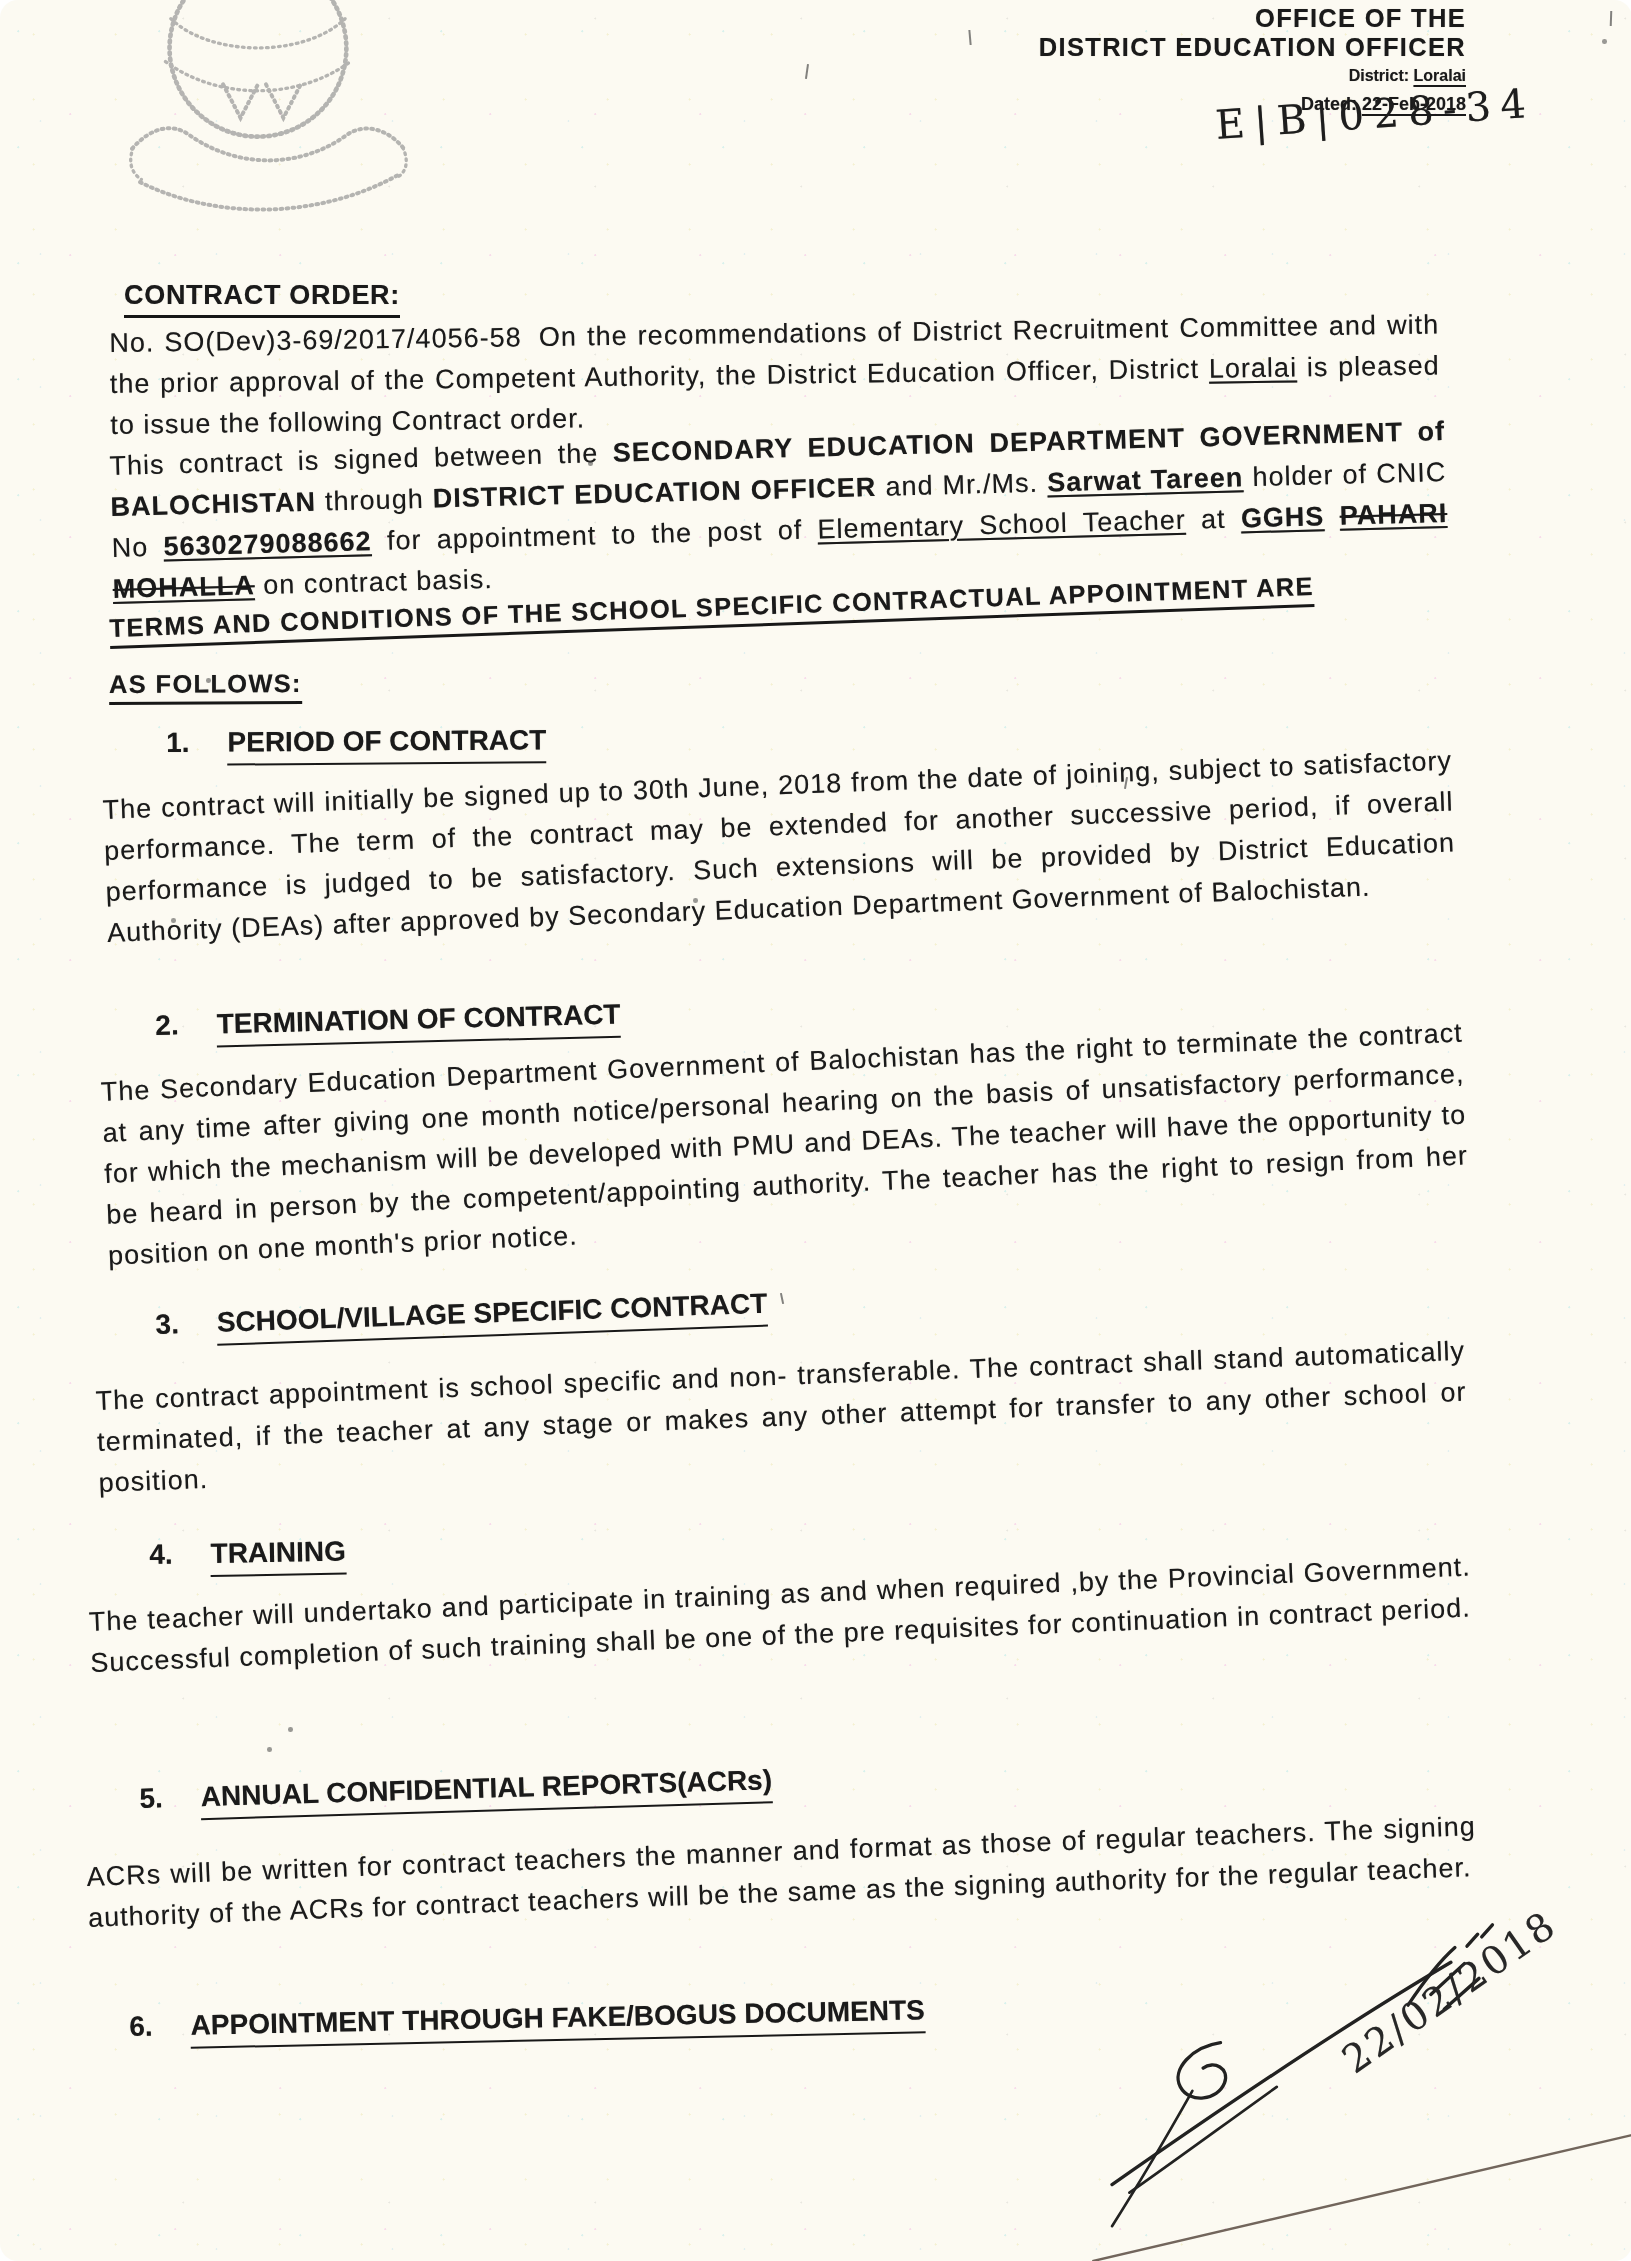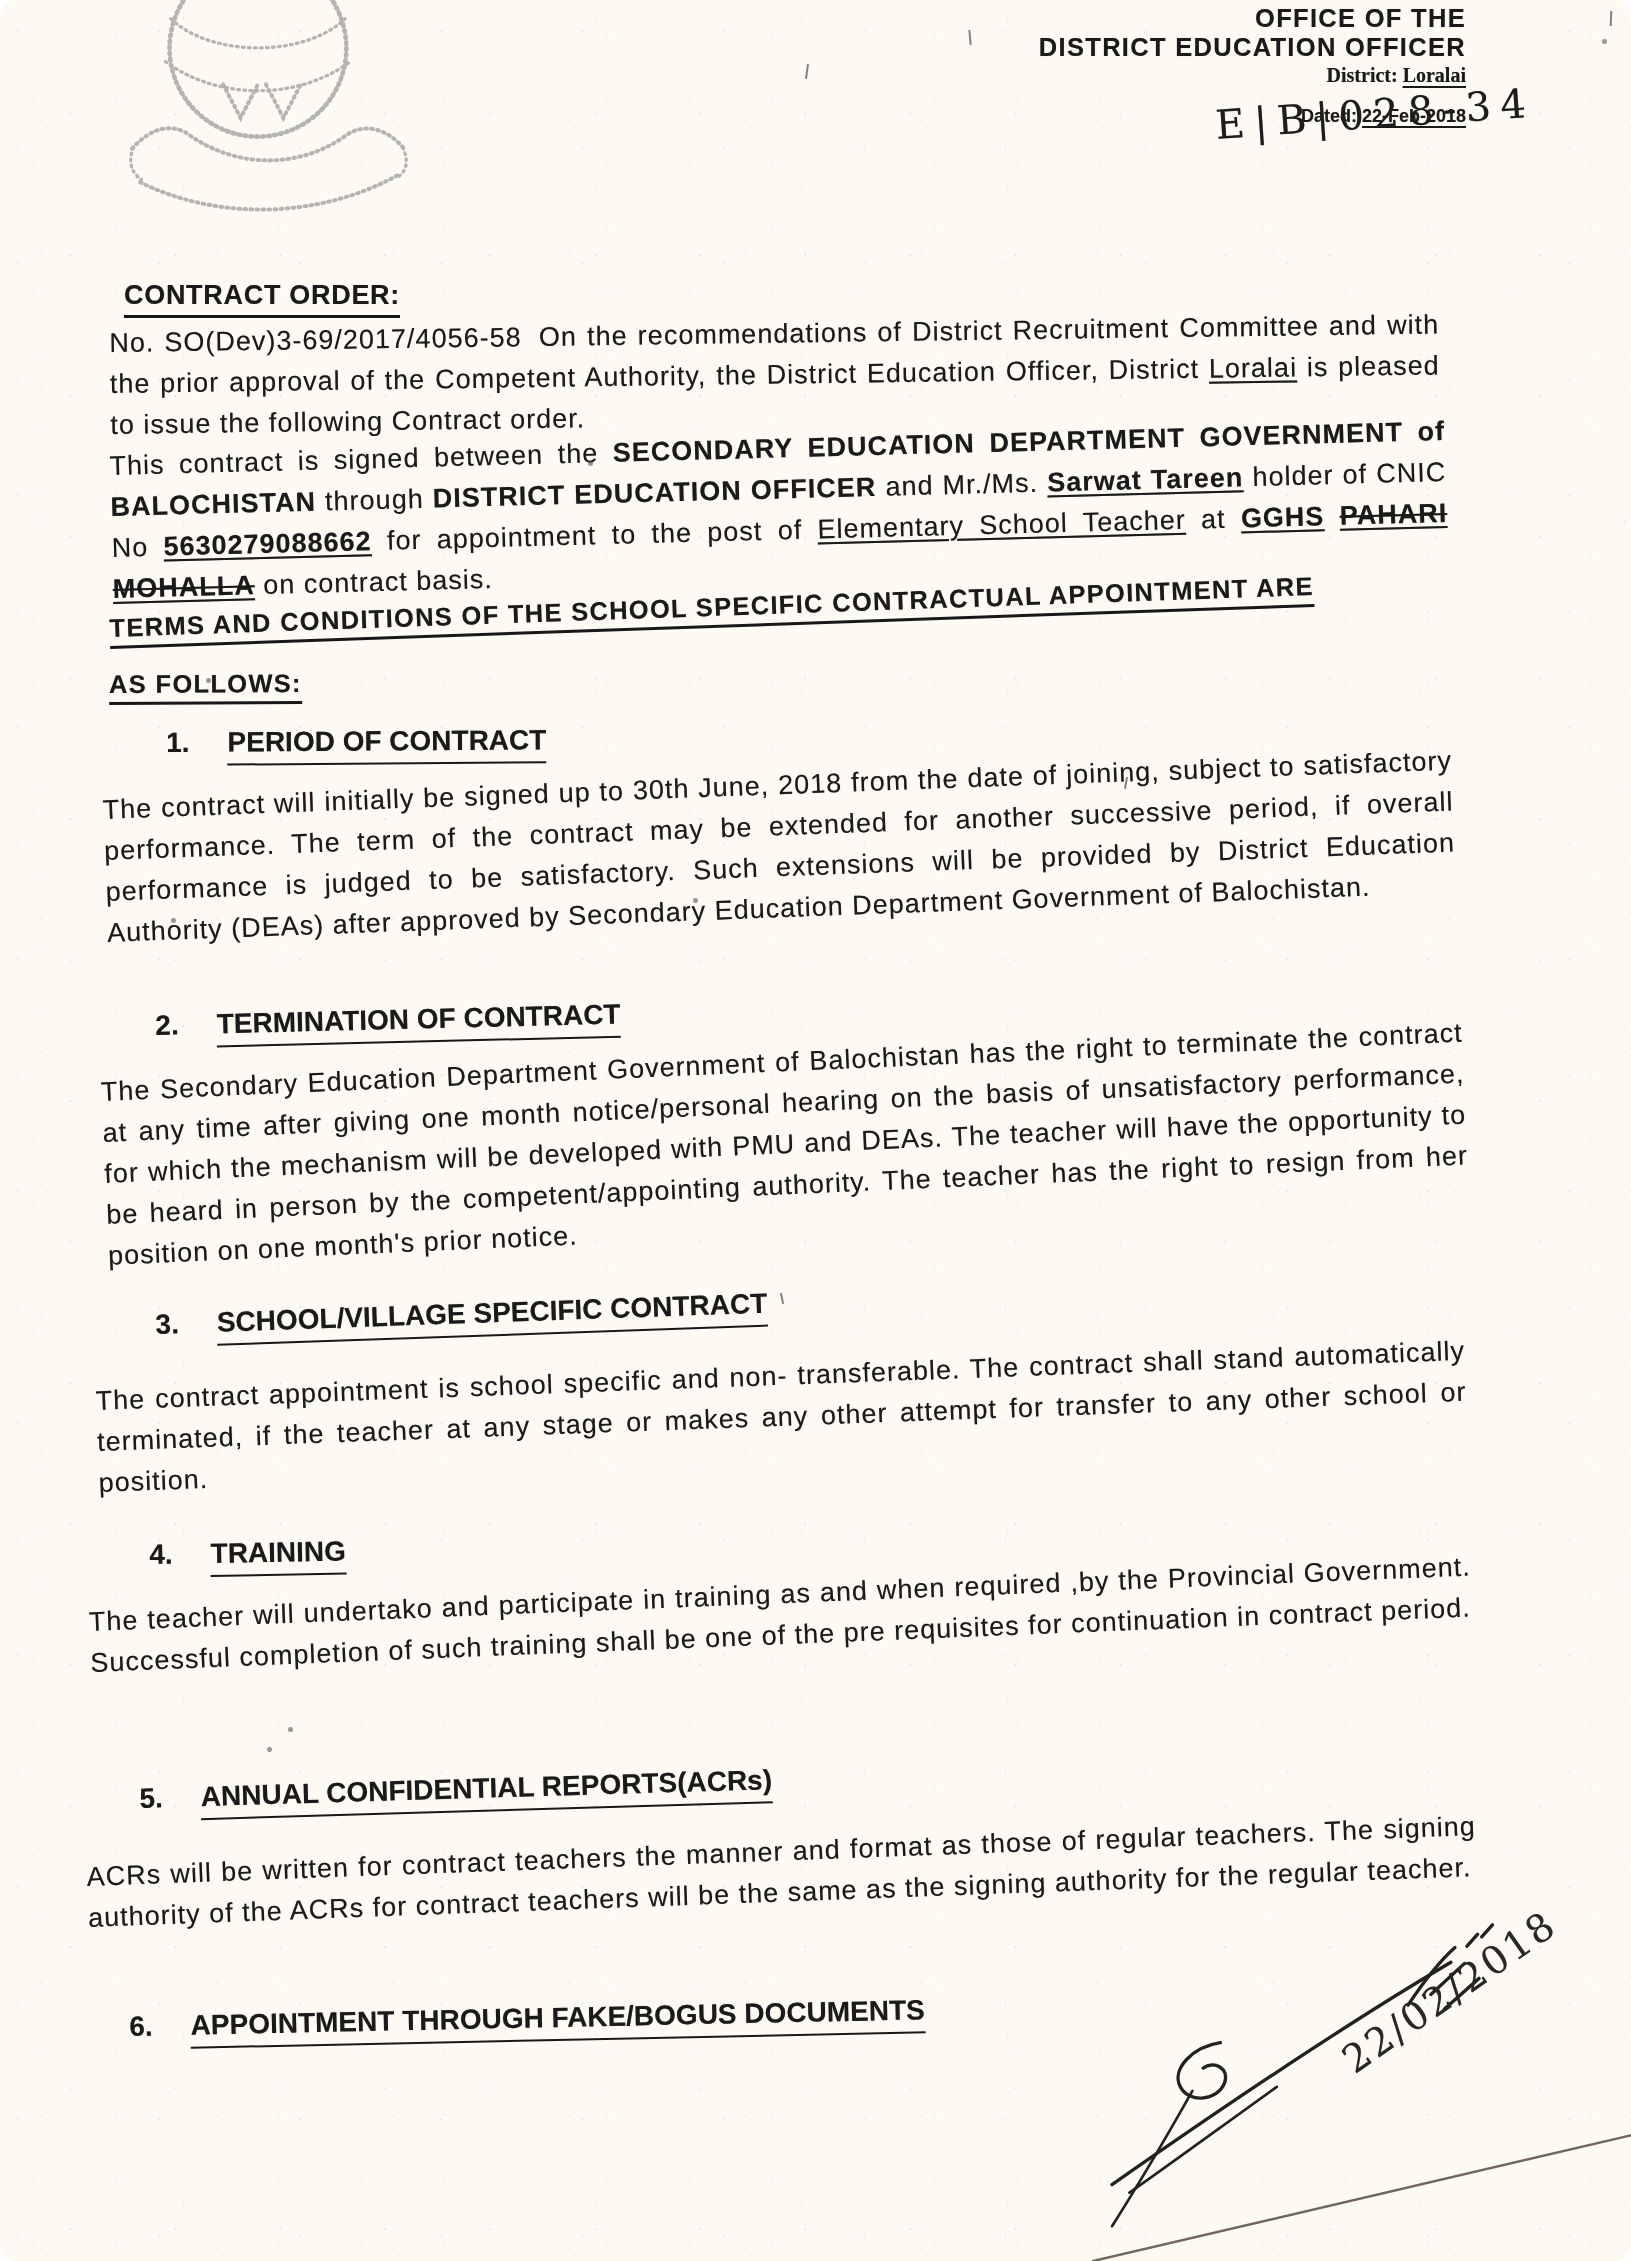--- a/index.html
+++ b/index.html
@@ -15,21 +15,21 @@
       radial-gradient(circle at 23% 91%, rgba(0,140,220,.10) 0 0.7px, transparent 1.2px);
     background-size:141px 116px,105px 141px,82px 65px,206px 168px,176px 133px;
     font-family:"Liberation Sans","DejaVu Sans",sans-serif;
     color:#1a1a1a;
   }
   .ink{text-shadow:0 0 0.7px rgba(10,10,10,.45);border-radius:18px;}
   
   .hdr{position:absolute;right:166px;top:4px;text-align:right;}
   .hdr .l1{font-size:25.5px;font-weight:bold;letter-spacing:1.3px;line-height:28px;margin-bottom:1.3px;white-space:nowrap;}
   .hdr .l2{font-size:25.5px;font-weight:bold;letter-spacing:1.3px;line-height:28px;margin-bottom:2.7px;white-space:nowrap;}
-  .hdr .l3{font-size:20px;font-weight:bold;line-height:23px;margin-bottom:18px;white-space:nowrap;font-family:Liberation Serif, serif;}
+  .hdr .l3{font-size:16px;font-weight:bold;line-height:23px;margin-bottom:6px;white-space:nowrap;}
   .hdr .l4{font-size:18px;font-weight:bold;line-height:23px;white-space:nowrap;}
   .uv{text-decoration:underline;text-decoration-thickness:2px;text-underline-offset:4px;}
   .strike{text-decoration:underline line-through;text-decoration-thickness:2px;text-underline-offset:4px;}
   .b{font-weight:bold;}
   .hand-ref{
     position:absolute;left:1214px;top:102px;
     font-family:"DejaVu Serif",serif;font-size:40px;letter-spacing:9.4px;
     transform:rotate(-4deg);transform-origin:left top;color:#1d1d1d;white-space:nowrap;
   }
   .doc-title{

